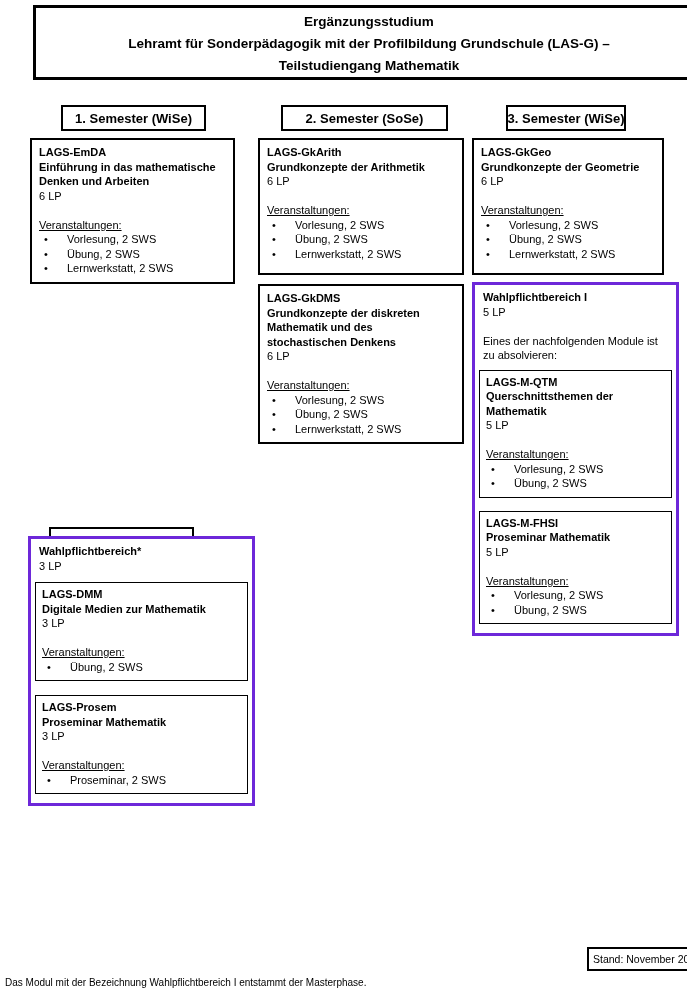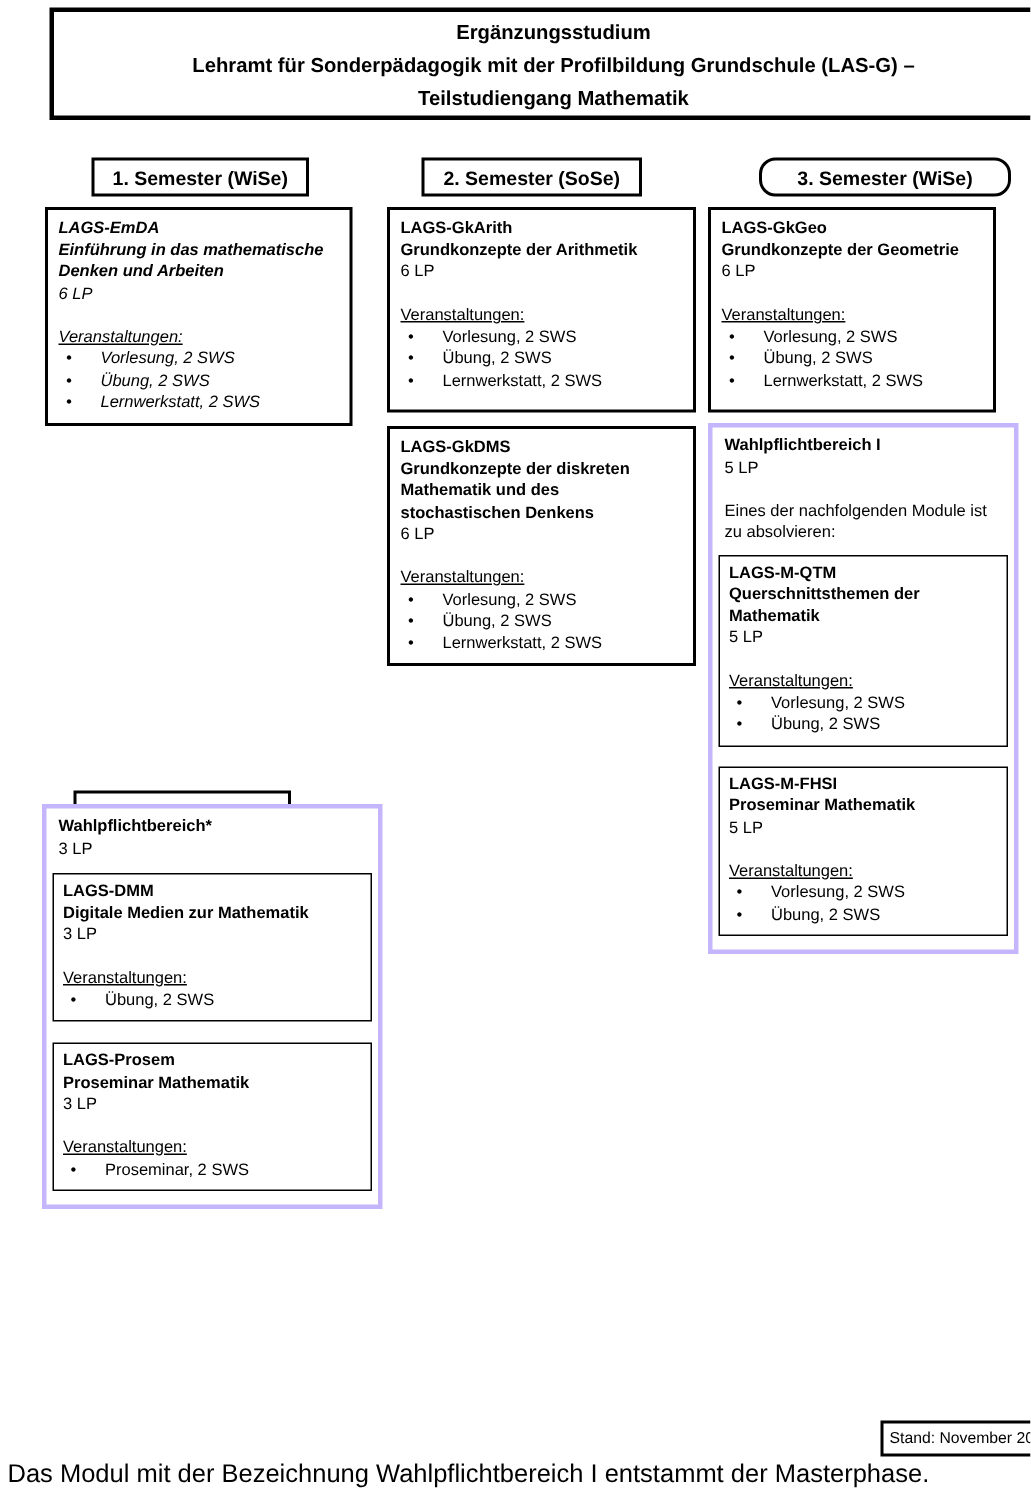--- a/index.html
+++ b/index.html
@@ -13,44 +13,44 @@
     padding-top:3px;
   }
 
   .sem-header {
     position:absolute; box-sizing:border-box; height:26px;
     border:2px solid #000; font-weight:700; font-size:13px;
     display:flex; align-items:center; justify-content:center;
     white-space:nowrap;
   }
   .h1 { left:61px;  top:105px; width:145px; }
-  .h2 { left:281px; top:105px; width:147px; }
-  .h3 { left:506px; top:105px; width:168px;border-radius:11px; }
+  .h2 { left:281px; top:105px; width:167px; }
+  .h3 { left:506px; top:105px; width:120px; }
   .h4 { left:49px;  top:527px; width:145px;text-align:center; }
 
   .module {
     box-sizing:border-box; border:2px solid #000; background:#fff;
     padding:5px 7px 6px 7px; font-size:11px; line-height:14.5px;
   }
   .module.abs { position:absolute; }
-  .m-emda    { left:30px;  top:138px; width:205px; min-height:138px;font-style:italic; }
+  .m-emda    { left:30px;  top:138px; width:205px; min-height:138px; }
   .m-gkarith { left:258px; top:138px; width:206px; min-height:137px; }
   .m-gkdms   { left:258px; top:284px; width:206px; min-height:152px; }
   .m-gkgeo   { left:472px; top:138px; width:192px; min-height:137px; }
 
   .m-code, .m-title { font-weight:700; }
   .m-lp { font-weight:400; }
   .m-veranst { text-decoration:underline; margin-top:14.5px; }
 
   ul.m-bullets { list-style:none; margin:0; padding:0; }
   ul.m-bullets li { display:flex; padding-left:5px; }
   ul.m-bullets li::before { content:"\2022"; flex:0 0 23px; }
 
   .outer-block {
-    position:absolute; box-sizing:border-box; border:3px solid #c4b5fd;
+    position:absolute; box-sizing:border-box; border:3px solid #6d28d9;
     padding:5px 4px 9px 4px; font-size:11px; line-height:14.5px; background:#fff;
   }
   .b-wpb1 { left:472px; top:282px; width:207px; min-height:325px; }
   .b-sem4 { left:28px;  top:536px; width:227px; min-height:245px; }
   .outer-head { padding:0 4px; }
   .outer-title { font-weight:700; }
   .outer-note { margin-top:14.5px; }
 
   .module.nested { border-width:1.5px; margin-top:7px; padding:4px 6px 6px 6px; }
   .module.nested + .module.nested { margin-top:13px; }
@@ -58,21 +58,21 @@
   .b-sem4 .module.nested + .module.nested { margin-top:14px; }
 
   .stand-box {
     position:absolute; left:547px; top:947px; width:120px; height:24px;
     box-sizing:border-box; border:2px solid #000;
     display:flex; align-items:center; justify-content:center;
     font-size:10.5px; white-space:nowrap;margin-left:40px;
   }
   .footer-note {
     position:absolute; left:5px; top:975px; width:678px;
-    font-size:17px; line-height:16px;
+    font-size:10px; line-height:16px;
   }
 </style>
 </head>
 <body>
 
 <div class="page">
 
   <div class="title-box">
     <div>Ergänzungsstudium</div>
     <div>Lehramt für Sonderpädagogik mit der Profilbildung Grundschule (LAS-G) –</div>

